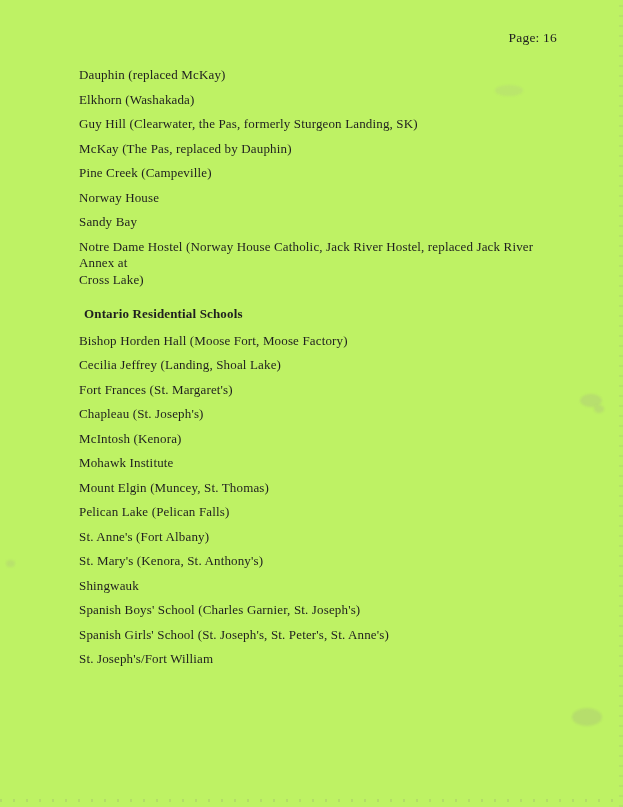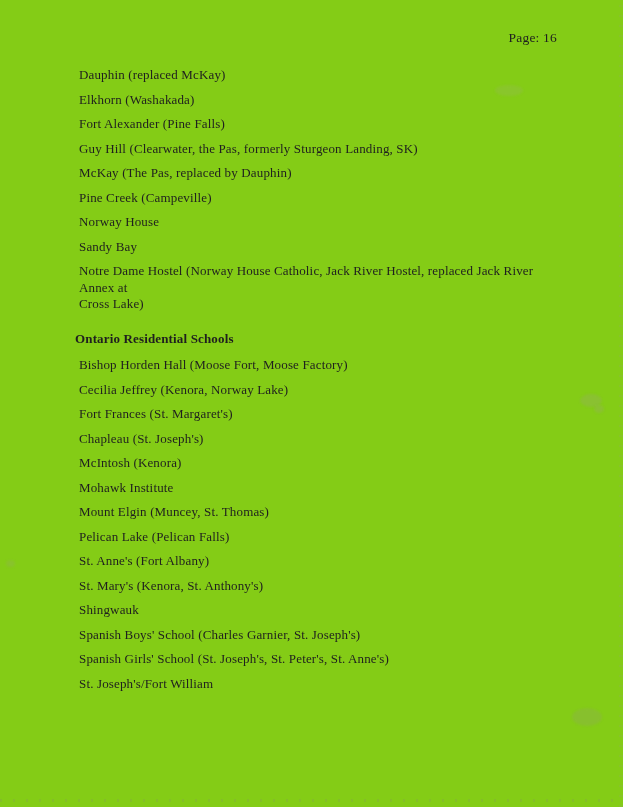--- a/index.html
+++ b/index.html
@@ -4,21 +4,21 @@
 <style>
   html, body {
     margin: 0;
     padding: 0;
     background: #ffffff;
   }
   .page {
     position: relative;
     width: 623px;
     height: 807px;
-    background: #84cc16;
+    background: #bef264;
     overflow: hidden;
     font-family: "Liberation Serif", serif;
     color: #1f1f1f;
   }
   .page-label {
     position: absolute;
     top: 30px;
     right: 66px;
     font-size: 13.5px;
     letter-spacing: 0.2px;
@@ -31,21 +31,21 @@
     width: 482px;
   }
   .content p.item {
     margin: 0 0 8px 4px;
     font-size: 13px;
     line-height: 16.5px;
     letter-spacing: 0.15px;
     white-space: pre-line;
   }
   .content h2.section-heading {
-    margin: 18px 0 10px 0;
+    margin: 18px 0 10px 9px;
     font-size: 13px;
     line-height: 16.5px;
     font-weight: bold;
     letter-spacing: 0.15px;
   }
   .stamp {
     position: absolute;
     left: 532px;
     top: 786px;
     font-family: "Liberation Sans", sans-serif;
@@ -98,33 +98,32 @@
 <body>
 
 <div class="page">
 
   <div class="page-label">Page: 16</div>
 
   <main class="content">
 
     <p class="item">Dauphin (replaced McKay)</p>
     <p class="item">Elkhorn (Washakada)</p>
-    <p class="item">Fort Alexander (Pine Falls)</p>
     <p class="item">Guy Hill (Clearwater, the Pas, formerly Sturgeon Landing, SK)</p>
     <p class="item">McKay (The Pas, replaced by Dauphin)</p>
     <p class="item">Pine Creek (Campeville)</p>
     <p class="item">Norway House</p>
     <p class="item">Sandy Bay</p>
     <p class="item">Notre Dame Hostel (Norway House Catholic, Jack River Hostel, replaced Jack River Annex at
 Cross Lake)</p>
 
     <h2 class="section-heading">Ontario Residential Schools</h2>
 
     <p class="item">Bishop Horden Hall (Moose Fort, Moose Factory)</p>
-    <p class="item">Cecilia Jeffrey (Kenora, Norway Lake)</p>
+    <p class="item">Cecilia Jeffrey (Landing, Shoal Lake)</p>
     <p class="item">Fort Frances (St. Margaret's)</p>
     <p class="item">Chapleau (St. Joseph's)</p>
     <p class="item">McIntosh (Kenora)</p>
     <p class="item">Mohawk Institute</p>
     <p class="item">Mount Elgin (Muncey, St. Thomas)</p>
     <p class="item">Pelican Lake (Pelican Falls)</p>
     <p class="item">St. Anne's (Fort Albany)</p>
     <p class="item">St. Mary's (Kenora, St. Anthony's)</p>
     <p class="item">Shingwauk</p>
     <p class="item">Spanish Boys' School (Charles Garnier, St. Joseph's)</p>

